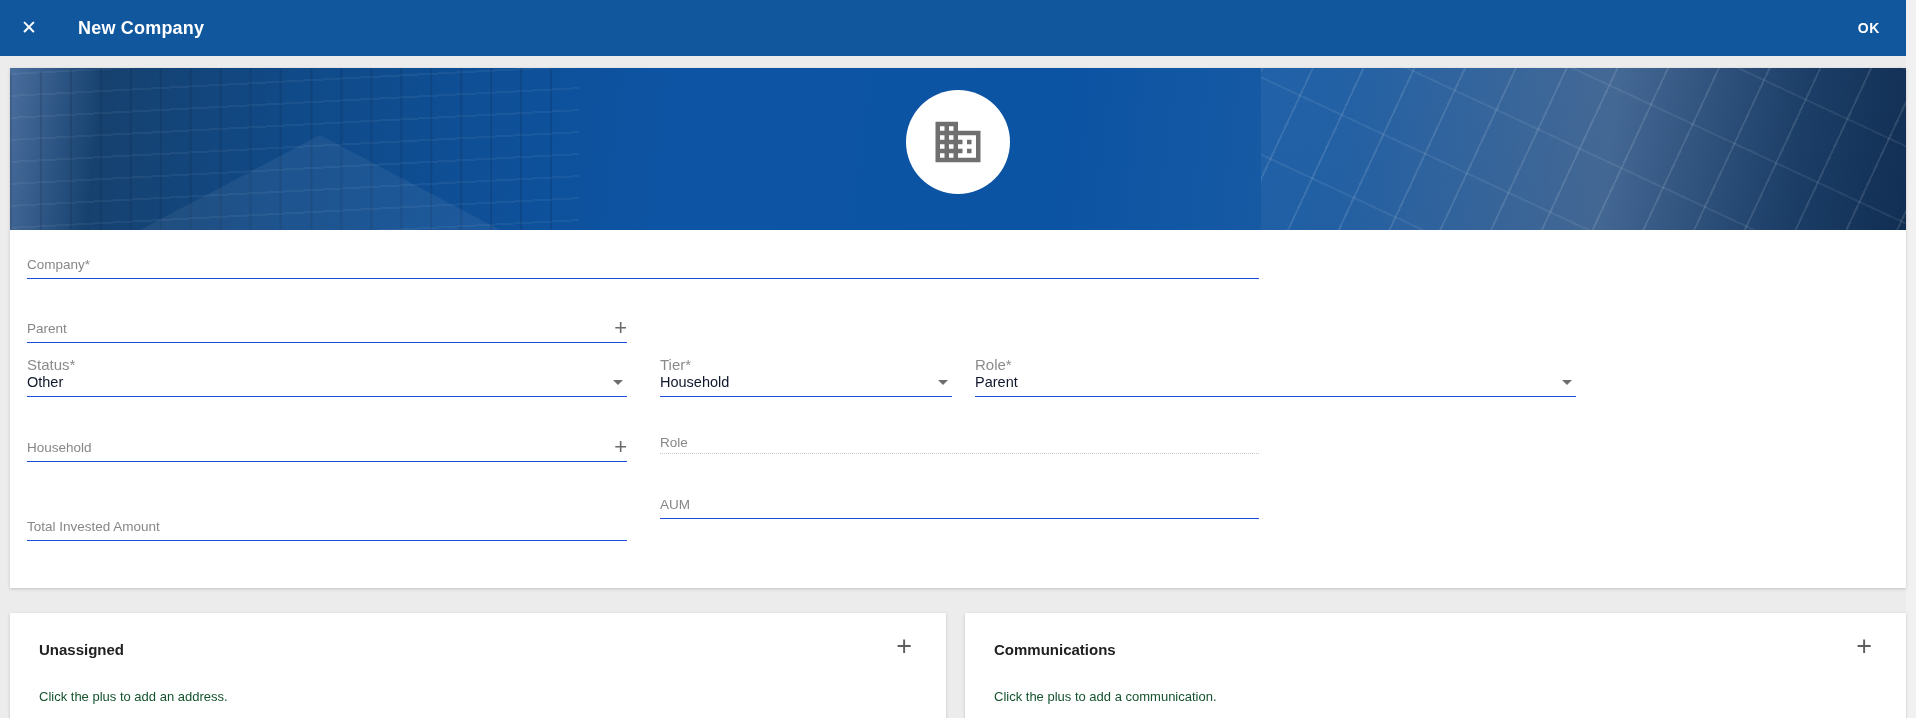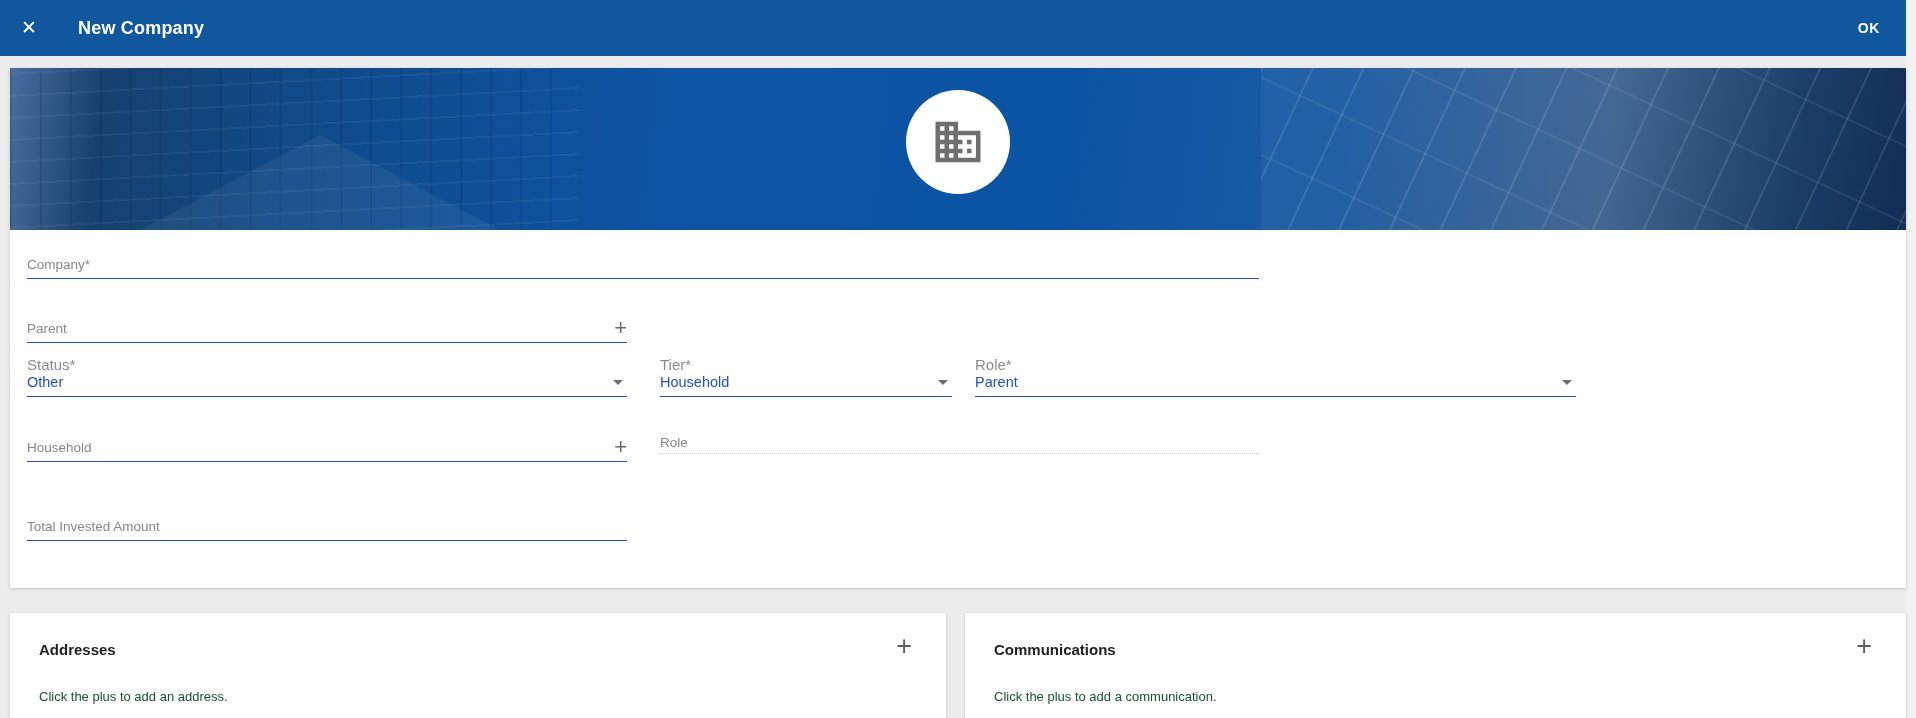--- a/index.html
+++ b/index.html
@@ -81,21 +81,21 @@
   .flabel {
     position:absolute; left:0; bottom:6px;
     font-size:13.5px; color:#878787; white-space:nowrap;
   }
   .slabel {
     position:absolute; left:0; top:0;
     font-size:15px; color:#8b8b8b; white-space:nowrap;
   }
   .svalue {
     position:absolute; left:0; bottom:6px;
-    font-size:14.5px; color:#1d4ed8; white-space:nowrap;
+    font-size:14.5px; color:#0f172a; white-space:nowrap;
   }
   .dd-arrow {
     position:absolute; right:4px; bottom:11px; width:0; height:0;
     border-left:5px solid transparent; border-right:5px solid transparent;
     border-top:5px solid #6e6e6e; cursor:pointer;
   }
   .plus-inline {
     position:absolute; right:0; bottom:3px;
     font-size:22px; color:#6b6b6b; line-height:22px; cursor:pointer;
   }
@@ -171,26 +171,29 @@
     <span class="flabel">Household</span>
     <span class="plus-inline">+</span>
   </div>
   <div class="field dotted" style="left:650px; top:362px; width:599px; height:24px">
     <span class="flabel" style="bottom:3px">Role</span>
   </div>
 
   <div class="field" style="left:17px; top:440px; width:600px; height:33px">
     <span class="flabel">Total Invested Amount</span>
   </div>
+  <div class="field" style="left:650px; top:418px; width:599px; height:33px">
+    <span class="flabel">AUM</span>
+  </div>
 
 
 </div>
 
 <div class="section-card" style="left:10px; width:936px">
-  <div class="section-title">Addresses</div>
+  <div class="section-title">Unassigned</div>
   <div class="section-plus">+</div>
   <div class="section-hint">Click the plus to add an address.</div>
 </div>
 
 <div class="section-card" style="left:965px; width:941px">
   <div class="section-title">Communications</div>
   <div class="section-plus">+</div>
   <div class="section-hint">Click the plus to add a communication.</div>
 </div>
 

